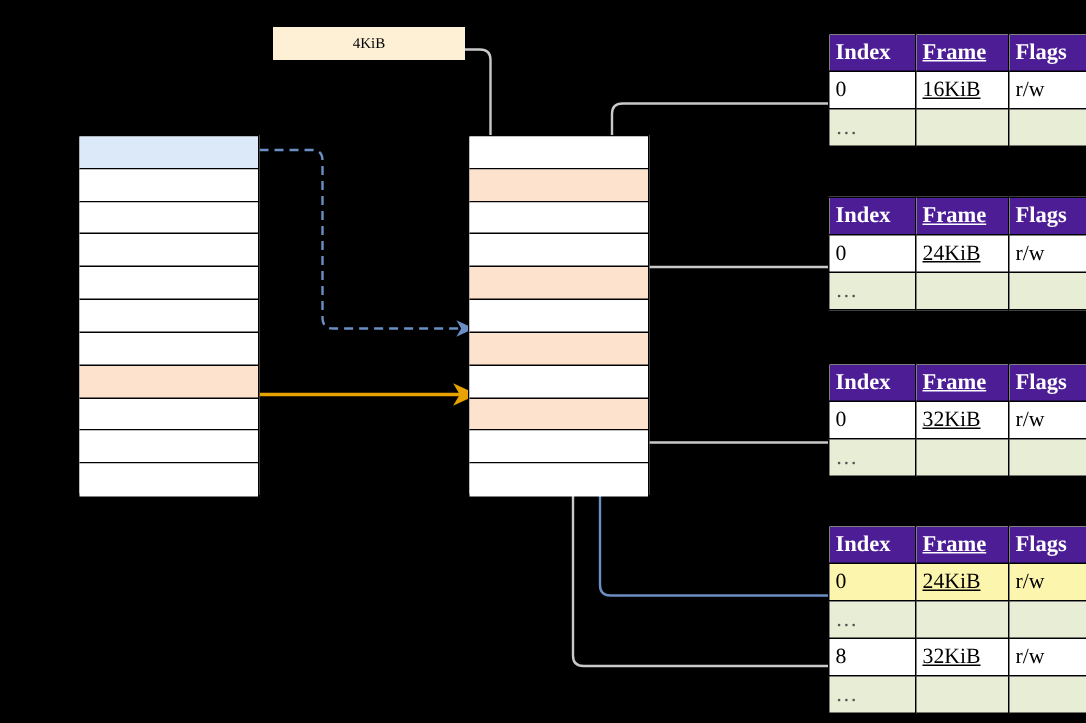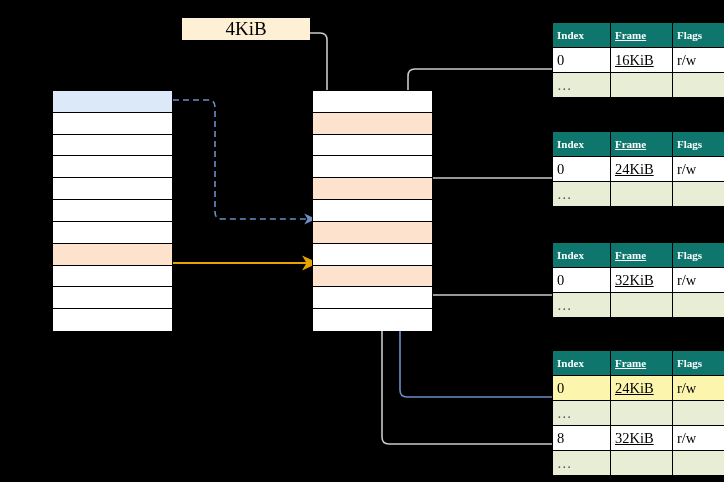--- a/index.html
+++ b/index.html
@@ -13,30 +13,30 @@
   .memrow.blue{background:#dce9f9;}
   .memrow.peach{background:#fde3cd;}
 
   
   .ptable{position:absolute;border:1.5px solid #000;border-collapse:collapse;
           background:#fff;table-layout:fixed;}
   .ptable td,.ptable th{border:1.1px solid #000;padding:1px 4px;
           font-family:"Liberation Serif",serif;font-size:14.5px;line-height:1;
           height:25px;box-sizing:border-box;color:#000;text-align:left;
           white-space:nowrap;overflow:hidden;}
-  .ptable th{background:#0f766e;color:#fff;font-weight:bold;font-size:11px;}
+  .ptable th{background:#4c1d95;color:#fff;font-weight:bold;font-size:15px;}
   .ptable td.dim{background:#e8eed6;color:#555;}
   .ptable td.hl{background:#fcf5ae;}
   .c-index{width:58px;}
   .c-frame{width:62px;text-decoration:underline;}
   .c-flags{width:64px;}
 
   
   .chip{position:absolute;background:#fdf0d5;border:none;
-        font-family:"Liberation Serif",serif;font-size:19px;color:#000;
+        font-family:"Liberation Serif",serif;font-size:10px;color:#000;
         display:flex;align-items:center;justify-content:center;}
 
   
   #wires{position:absolute;left:0;top:0;width:724px;height:482px;
          pointer-events:none;}
 </style>
 </head>
 <body>
 
 <div id="stage">

